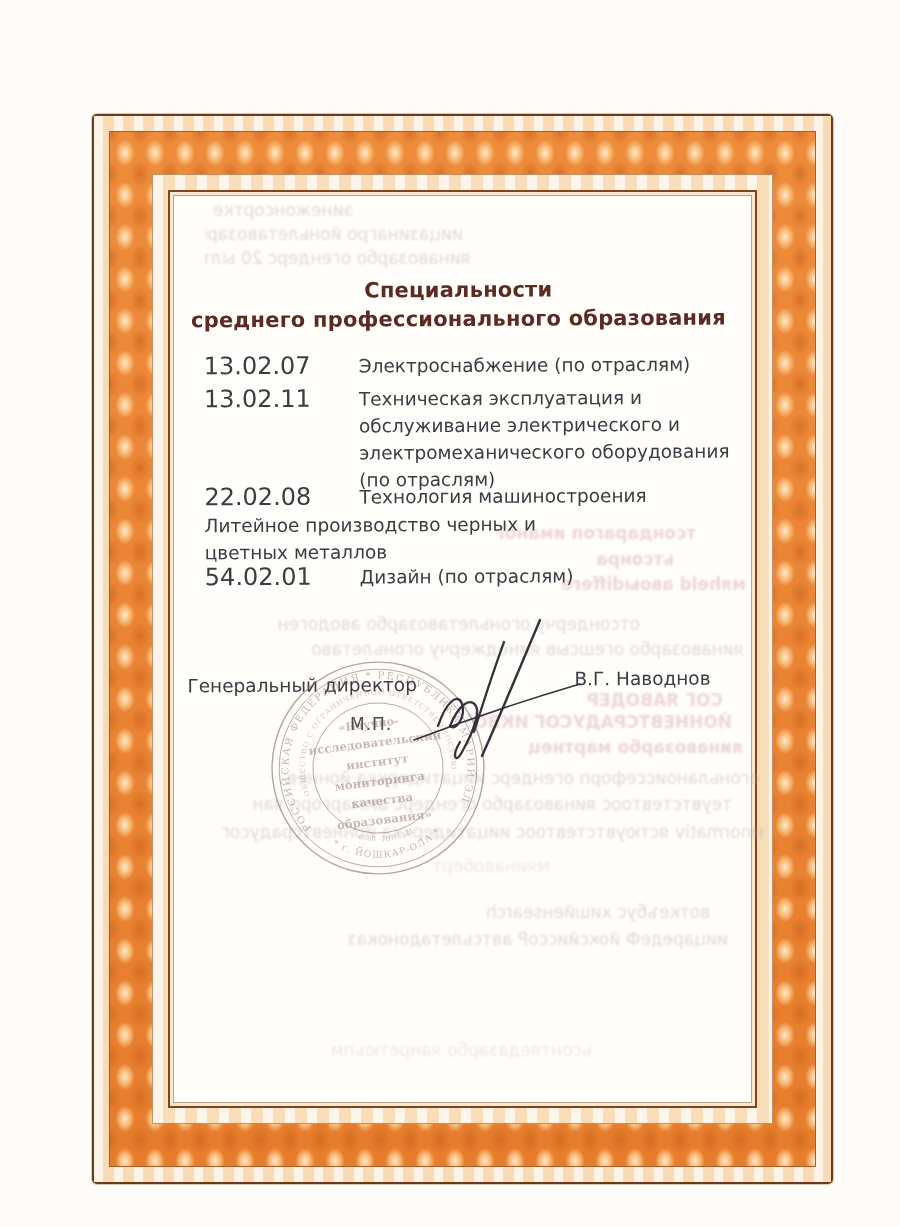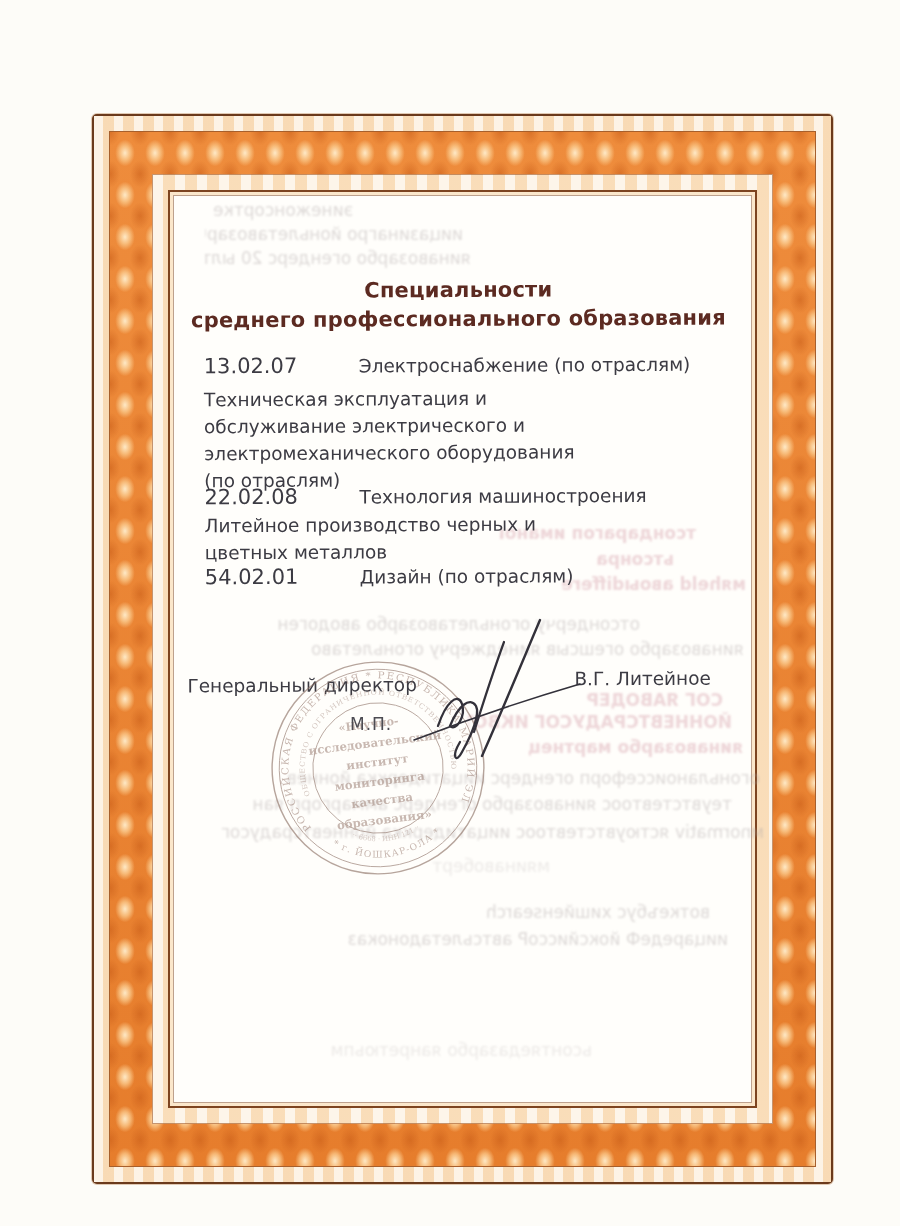--- a/index.html
+++ b/index.html
@@ -50,21 +50,21 @@
   }
 
   
   .content{position:absolute;inset:0;z-index:3;transform:rotate(-0.3deg);}
   .doc-title{
     position:absolute;left:160px;top:276px;width:600px;
     text-align:center;font-weight:bold;font-size:21px;line-height:29px;
     color:#5c2a21;letter-spacing:.2px;
   }
   .row{position:absolute;left:205px;display:flex;color:#3c3b43;}
-  .code{width:155px;font-size:21px;line-height:27px;}
+  .code{width:155px;font-size:24px;line-height:27px;}
   .name{width:372px;font-size:18.5px;line-height:27px;}
   .sig-role{position:absolute;left:187px;top:674px;font-size:18.5px;color:#3c3b43;}
   .sig-name{position:absolute;left:574px;top:669px;font-size:18.5px;color:#3c3b43;}
   .seal-mark{
     position:absolute;left:350px;top:714px;font-size:17px;font-weight:400;
     color:#4c4b52;letter-spacing:1px;z-index:5;
   }
 
   
   .seal{position:absolute;left:266px;top:656px;width:224px;height:224px;z-index:4;opacity:.62;}
@@ -119,36 +119,37 @@
     <div class="doc-title">
       <div>Специальности</div>
       <div>среднего профессионального образования</div>
     </div>
 
     <div class="row" style="top:352px;">
       <div class="code">13.02.07</div>
       <div class="name">Электроснабжение (по отраслям)</div>
     </div>
     <div class="row" style="top:385px;">
+      <div class="code">13.02.11</div>
       <div class="name">Техническая эксплуатация и обслуживание электрического и электромеханического оборудования (по отраслям)</div>
     </div>
     <div class="row" style="top:483px;">
       <div class="code">22.02.08</div>
       <div class="name">Технология машиностроения</div>
     </div>
     <div class="row" style="top:511px;">
       <div class="name">Литейное производство черных и цветных металлов</div>
     </div>
     <div class="row" style="top:563px;">
       <div class="code">54.02.01</div>
       <div class="name">Дизайн (по отраслям)</div>
     </div>
 
     <div class="sig-role">Генеральный директор</div>
-    <div class="sig-name">В.Г. Литейное</div>
+    <div class="sig-name">В.Г. Наводнов</div>
   </div>
 
   <svg class="seal" viewBox="0 0 220 220">
     <g transform="rotate(-7 110 110)" fill="#8f6f63" stroke="none">
       <circle cx="110" cy="110" r="104" fill="none" stroke="#8b6f63" stroke-width="1.4"></circle>
       <circle cx="110" cy="110" r="97" fill="none" stroke="#8b6f63" stroke-width="0.9"></circle>
       <circle cx="110" cy="110" r="64" fill="none" stroke="#8b6f63" stroke-width="0.9"></circle>
       <path id="arcOT" d="M37.9,160.5 A88,88 0 1 1 182.1,160.5" fill="none"></path>
       <path id="arcIT" d="M40.5,128.6 A72,72 0 1 1 179.5,128.6" fill="none"></path>
       <path id="arcOB" d="M30.3,147.2 A88,88 0 0 0 189.7,147.2" fill="none"></path>

